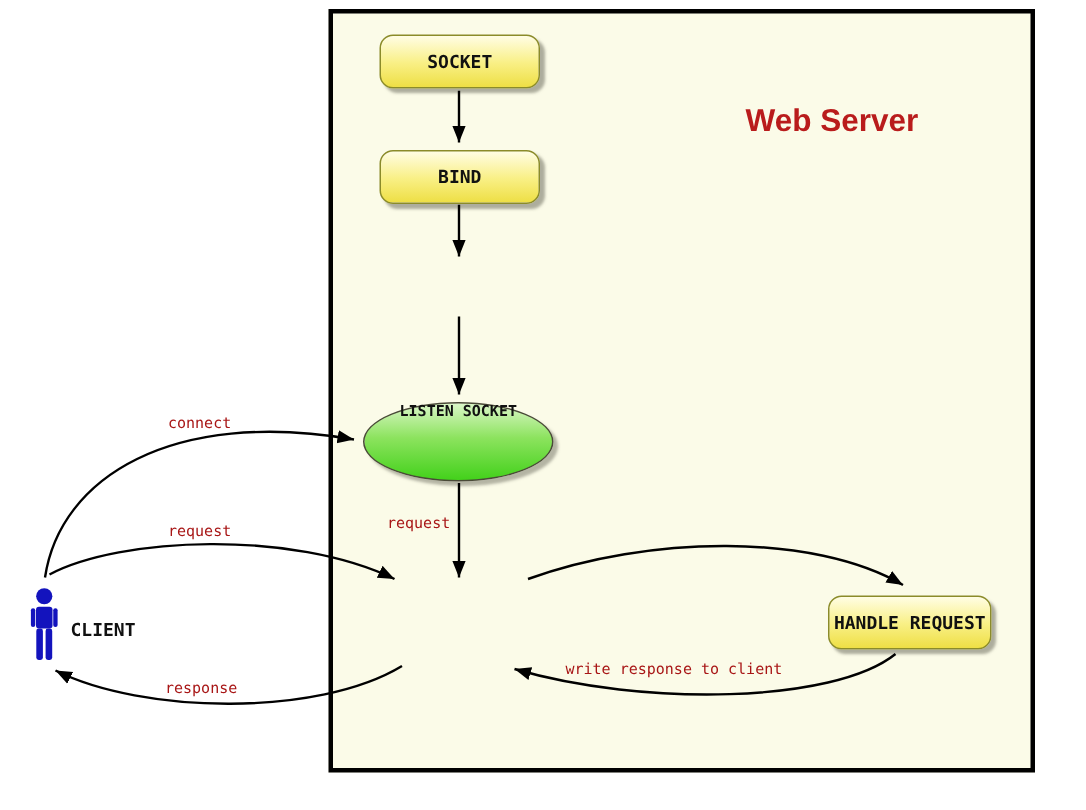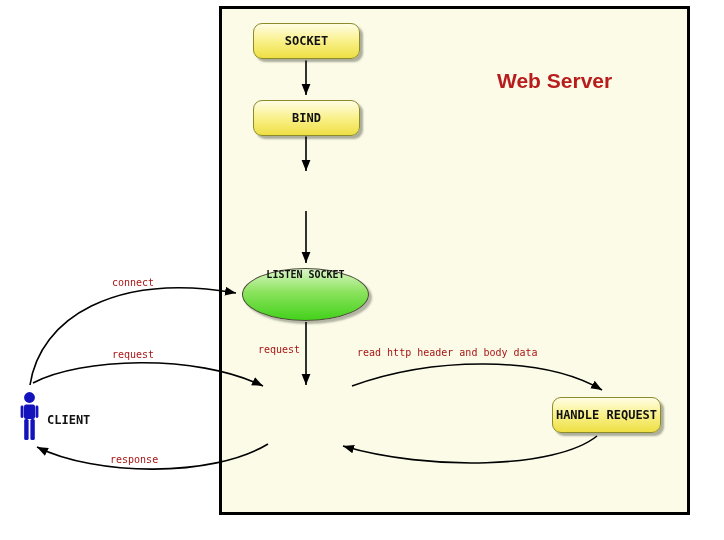--- a/index.html
+++ b/index.html
@@ -118,21 +118,21 @@
   <div class="ellipse ellipse-listen">
     <span>LISTEN SOCKET</span>
   </div>
   <div class="node node-handle">
     <span>HANDLE REQUEST</span>
   </div>
 
   <div class="edge-label lbl-connect">connect</div>
   <div class="edge-label lbl-request">request</div>
   <div class="edge-label lbl-accept">request</div>
-  <div class="edge-label lbl-read">read http header and body data</div>
+  <div class="edge-label lbl-write">write response to client</div>
   <div class="edge-label lbl-response">response</div>
 
   <div class="actor-label">CLIENT</div>
 
   <svg class="overlay" viewBox="0 0 724 540">
     <defs>
       <marker id="ah" markerUnits="userSpaceOnUse" markerWidth="13" markerHeight="11" refX="11" refY="5" orient="auto">
         <path d="M0,0.6 L11,5 L0,9.4 z" fill="#000000"></path>
       </marker>
     </defs>

